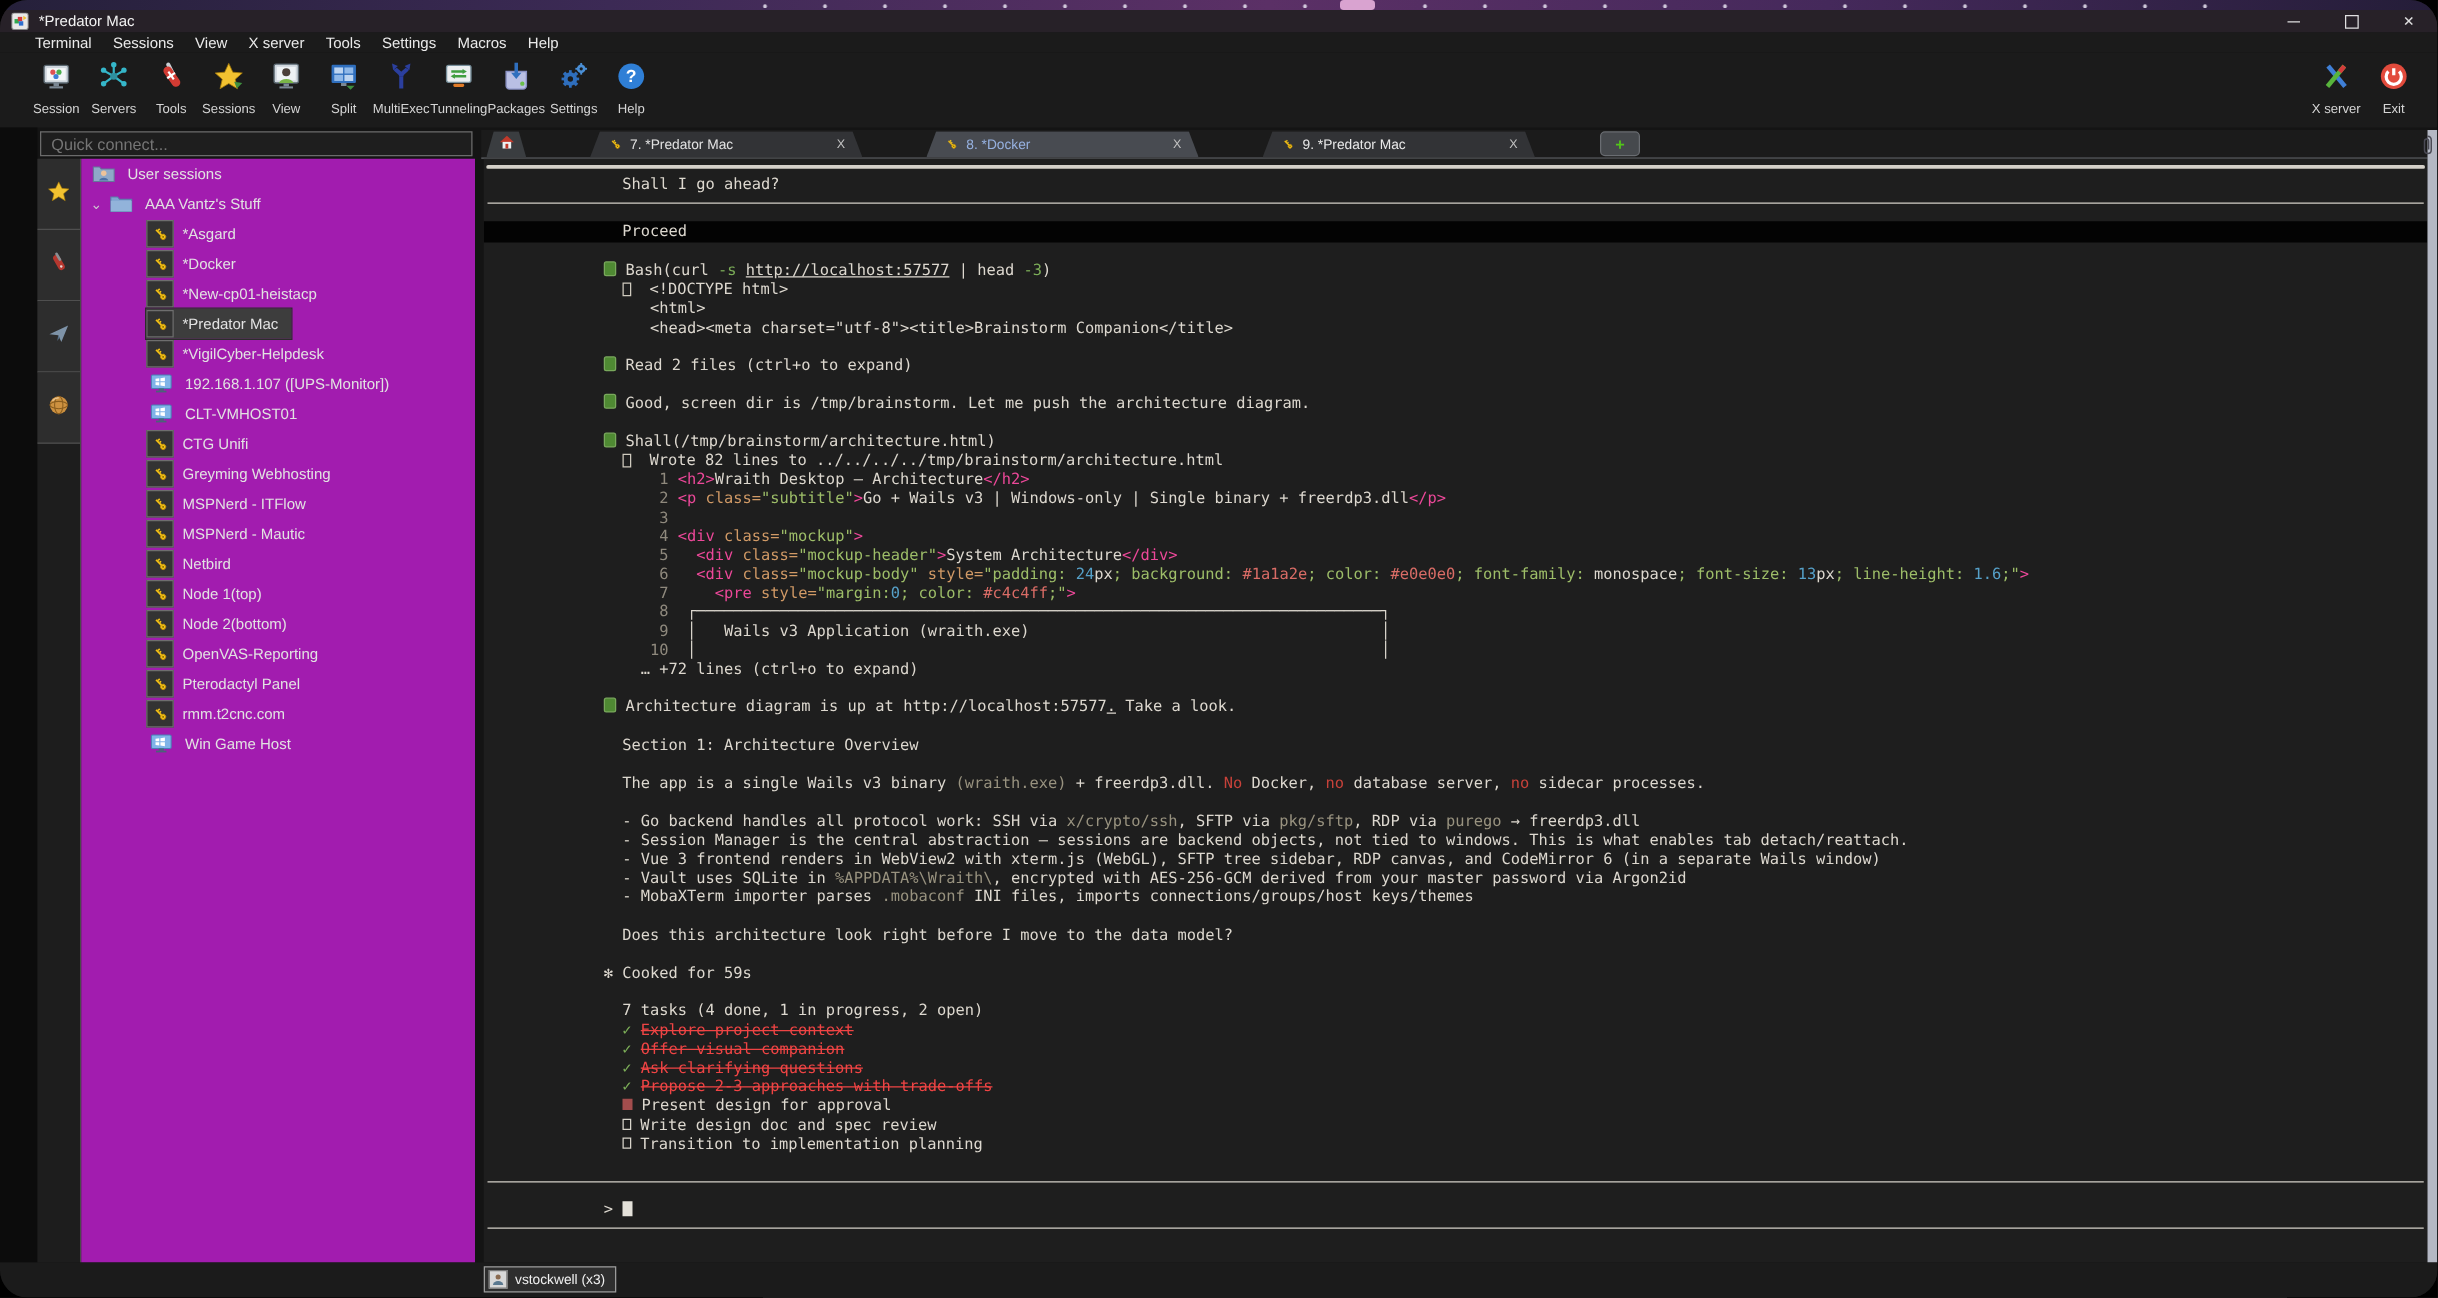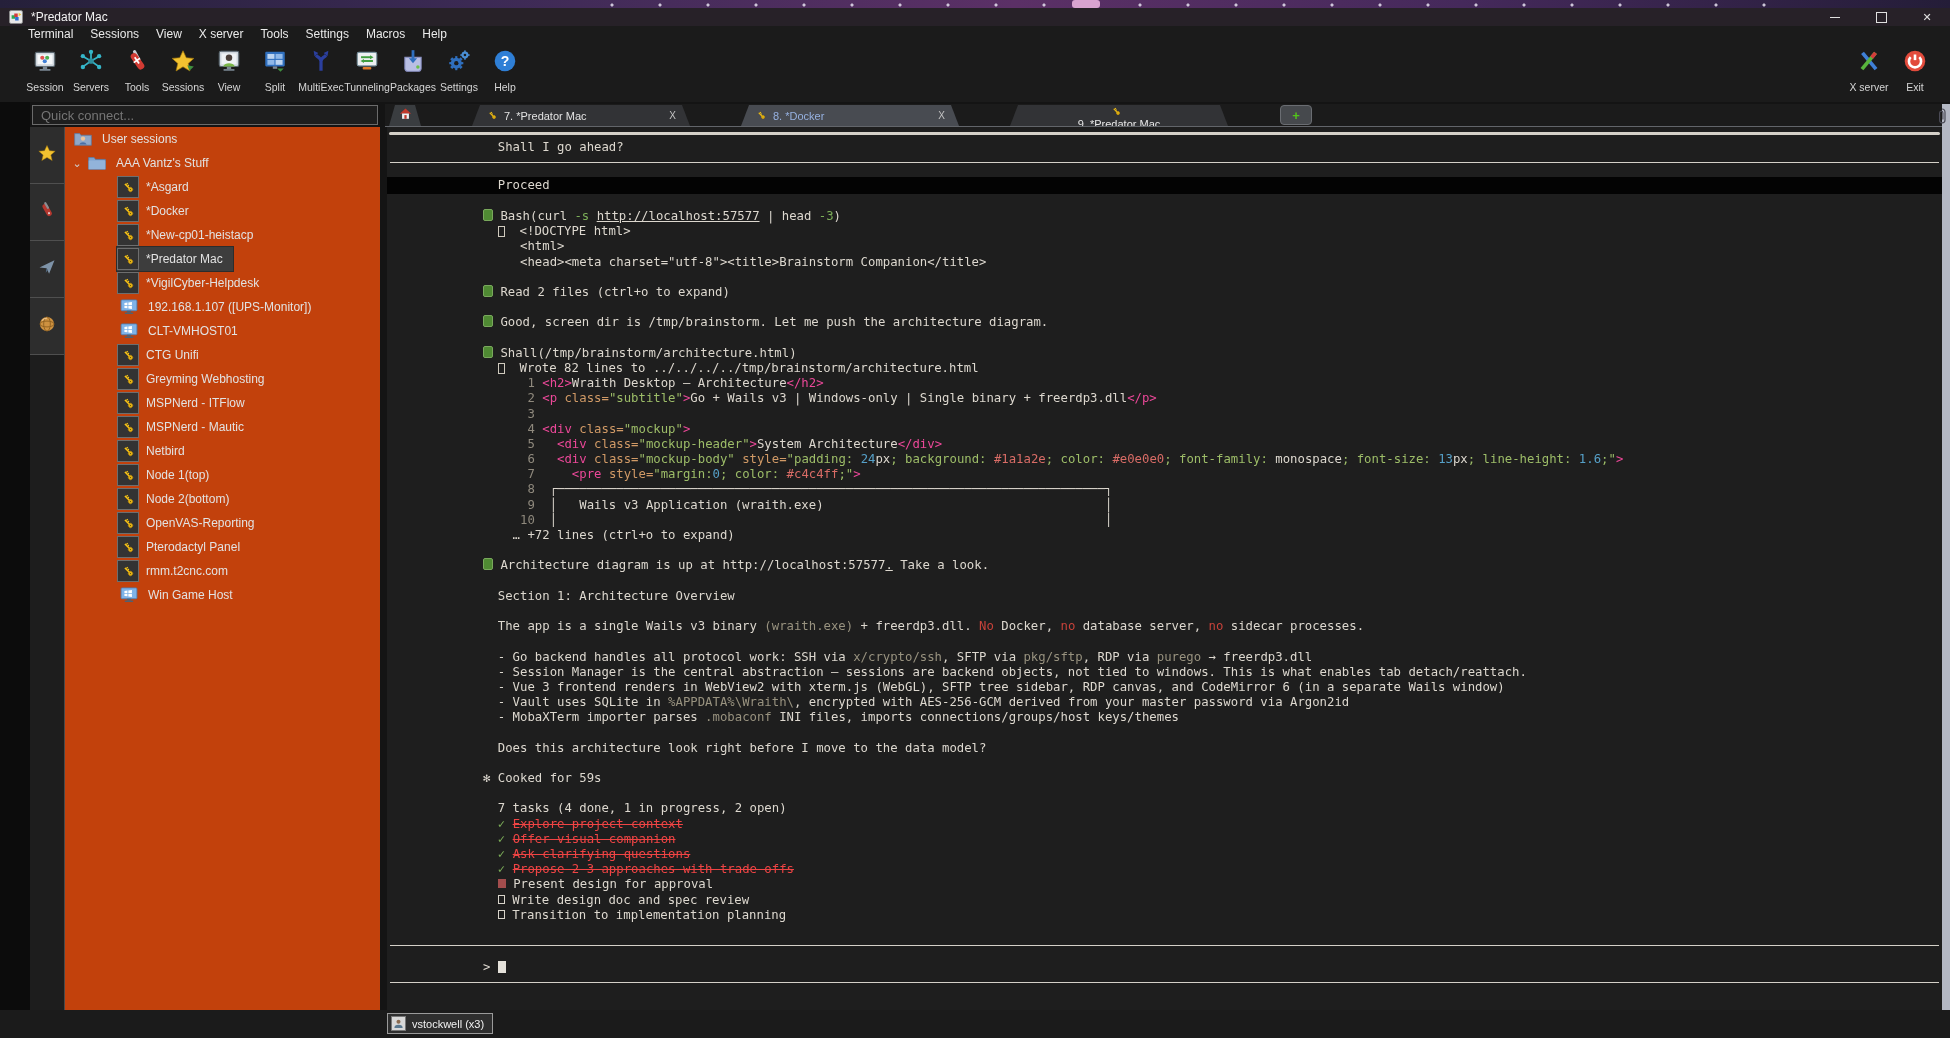--- a/index.html
+++ b/index.html
@@ -1,17 +1,17 @@
 <!DOCTYPE html>
 <html><head>
 <meta charset="utf-8">
 <style>
   html,body{margin:0;padding:0;background:#000;}
   #screen{position:relative;width:1950px;height:1038px;background:#141414;overflow:hidden;
-    font-family:"Liberation Sans",sans-serif;color:#e6e6e6;}
+    font-family:"Liberation Sans",sans-serif;color:#e6e6e6;border-radius:22px;}
   
   #wallpaper{position:absolute;left:0;top:0;width:1950px;height:8px;
     background:linear-gradient(90deg,#25203a,#3c2a55 25%,#5b3066 52%,#45295b 75%,#241d38);}
   #wallpaper .dots{position:absolute;left:610px;top:0;width:1170px;height:8px;
     background-image:radial-gradient(circle at 2px 5px, rgba(230,225,240,.85) 1.3px, transparent 1.8px);
     background-size:48px 8px;background-repeat:repeat-x;}
   #wallpaper .blob{position:absolute;left:1072px;top:0;width:28px;height:8px;border-radius:3px;background:#d9a3d0;}
   
   #titlebar{position:absolute;left:0;top:8px;width:1950px;height:18px;background:#272128;display:flex;align-items:center;}
   #titlebar .appico{margin-left:9px;width:14px;height:14px;}
@@ -33,31 +33,31 @@
   
   #qc{position:absolute;left:32px;top:105px;width:346px;height:20px;background:#1e1e1e;border:1px solid #6b6b6b;
     font-family:"Liberation Sans",sans-serif;font-size:13px;color:#e5e5e5;padding:0 8px;box-sizing:border-box;}
   #tabbar{position:absolute;left:385px;top:104px;width:1557px;height:23px;background:#1b1b1b;border-bottom:1px solid #62656a;display:flex;align-items:flex-end;box-sizing:border-box;gap:46px;}
   .homebtn{width:32px;height:21px;background:#3a3d40;clip-path:polygon(6px 0,calc(100% - 6px) 0,100% 100%,0 100%);
     display:flex;align-items:center;justify-content:center;margin-left:4px;}
   .tab{height:21px;width:218px;margin-left:5px;clip-path:polygon(8px 0,calc(100% - 8px) 0,100% 100%,0 100%);
     display:flex;align-items:center;padding:0 14px;box-sizing:border-box;font-size:11px;}
   .tab.normal{background:#323336;color:#e2e2e2;}
   .tab.highlight{background:#484b51;color:#96b1e0;}
-  .tab.active{background:#323336;color:#e8e8e8;flex-direction:column;}
+  .tab.active{background:#323336;color:#e8e8e8;}
   .tab .ky{width:13px;height:13px;margin-right:5px;flex:0 0 auto;}
   .tab .x{margin-left:auto;color:#c2c2c2;font-size:10px;}
   .plusbtn{width:30px;height:18px;margin-left:6px;margin-bottom:1px;background:#46494d;border:1px solid #6a6d72;border-radius:4px;
     display:flex;align-items:center;justify-content:center;color:#52c41a;font-size:13px;font-weight:bold;}
   
   #leftmargin{position:absolute;left:0;top:102px;width:30px;height:908px;background:#0c0c0c;}
   #dock{position:absolute;left:30px;top:127px;width:35px;height:883px;background:#1d1d1d;border-right:1px solid #4a4a4a;box-sizing:border-box;}
   .dockcell{width:34px;height:56px;border-bottom:1px solid #4f4f4f;background:#2d2d2d;display:flex;align-items:center;justify-content:center;}
   
-  #tree{position:absolute;left:65px;top:127px;width:315px;height:883px;background:#c2410c;overflow:hidden;}
+  #tree{position:absolute;left:65px;top:127px;width:315px;height:883px;background:#a21caf;overflow:hidden;}
   .trow{height:24px;display:flex;align-items:center;font-size:12px;color:#e2e2e2;white-space:nowrap;}
   .trow .ibox{width:22px;height:22px;background:#333;border:1px solid #6e6e6e;display:flex;align-items:center;justify-content:center;box-sizing:border-box;margin-right:7px;flex:0 0 auto;}
   .trow .plain{width:24px;height:20px;display:flex;align-items:center;justify-content:center;margin-right:7px;flex:0 0 auto;}
   .trow.sel .selwrap{background:#3d3d3d;outline:1px solid #2c2c2c;}
   .selwrap{display:flex;align-items:center;height:24px;padding-right:10px;}
   .chev{color:#cfcfcf;font-size:11px;width:16px;text-align:center;}
   
   #terminal{position:absolute;left:387px;top:127px;width:1555px;height:883px;background:#1e1e1e;overflow:hidden;
     font-family:"DejaVu Sans Mono",monospace;font-size:12.3px;line-height:15.2px;color:#ddd8cf;padding-top:4px;box-sizing:border-box;}
   .tl{height:15.2px;white-space:pre;padding-left:96px;}

